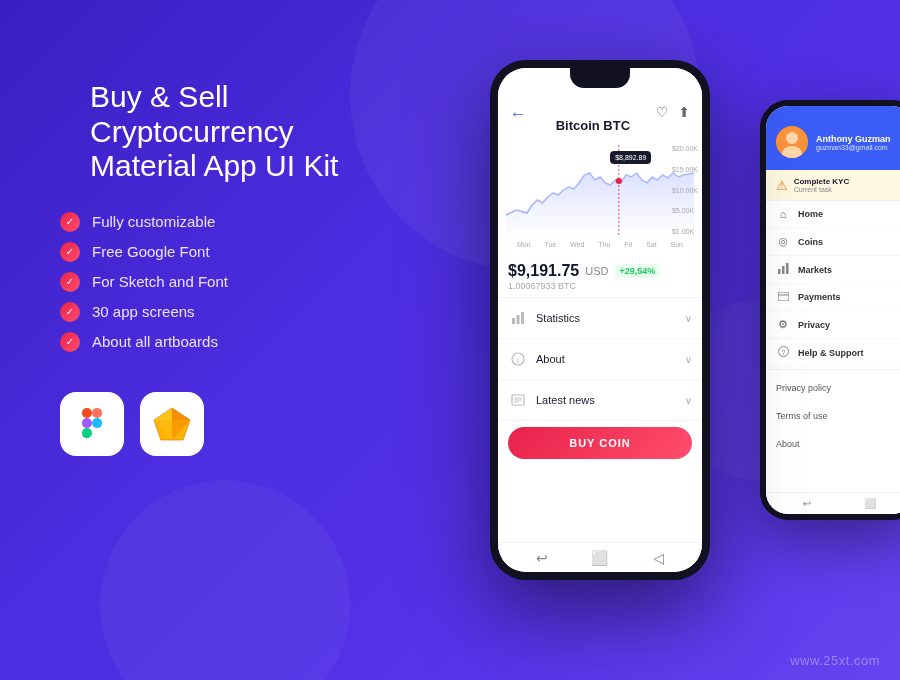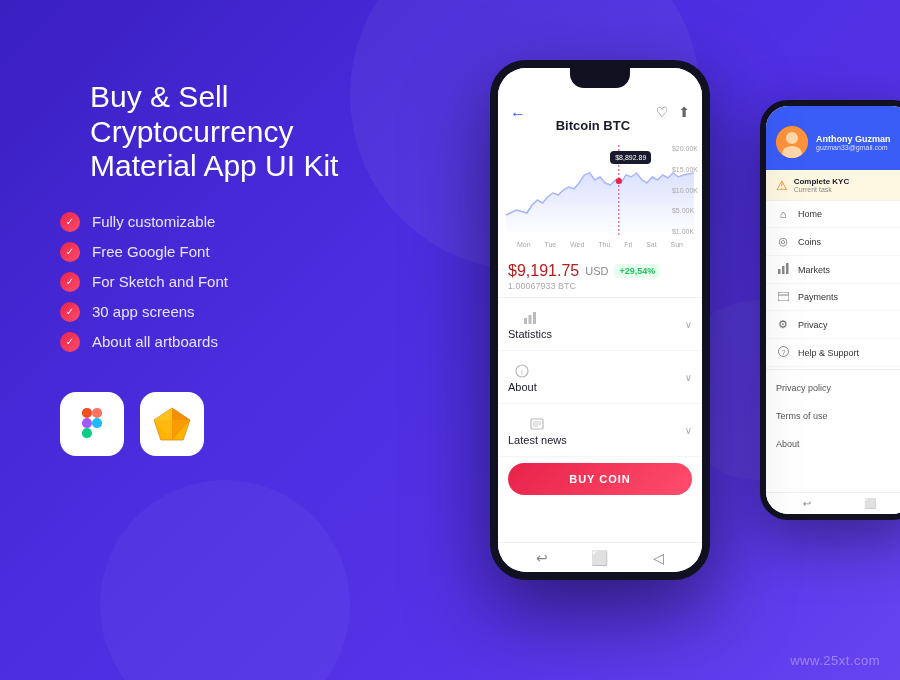--- a/index.html
+++ b/index.html
@@ -216,22 +216,22 @@
       background: #fff;
       border-bottom: 1px solid #f0f0f0;
     }
     .price-main {
       display: flex;
       align-items: center;
       gap: 6px;
     }
     .price-value {
       font-size: 16px;
-      font-weight: 400;
-      color: #b91c1c;
+      font-weight: 700;
+      color: #0f172a;
     }
     .price-currency {
       font-size: 11px;
       color: #888;
       font-weight: 500;
     }
     .price-change {
       font-size: 9px;
       background: #e8fff0;
       color: #22c55e;
@@ -271,21 +271,21 @@
       display: flex;
       align-items: center;
       justify-content: space-between;
       padding: 10px 10px;
       border-bottom: 1px solid #f5f5f5;
       background: #fff;
     }
     .accordion-left {
       display: flex;
       align-items: center;
-      flex-direction: column;
+      gap: 8px;
     }
     .accordion-icon {
       width: 20px;
       height: 20px;
       display: flex;
       align-items: center;
       justify-content: center;
       color: #aaa;
       font-size: 13px;
     }
@@ -417,21 +417,21 @@
     }
     .side-nav-icon {
       font-size: 11px;
       color: #666;
       width: 14px;
       text-align: center;
     }
     .side-nav-label {
       font-size: 9px;
       color: #333;
-      font-weight: 400;
+      font-weight: 700;
     }
 
     .side-nav-divider {
       height: 1px;
       background: #f0f0f0;
       margin: 2px 0;
     }
 
     .side-nav-text-item {
       padding: 5px 10px;

